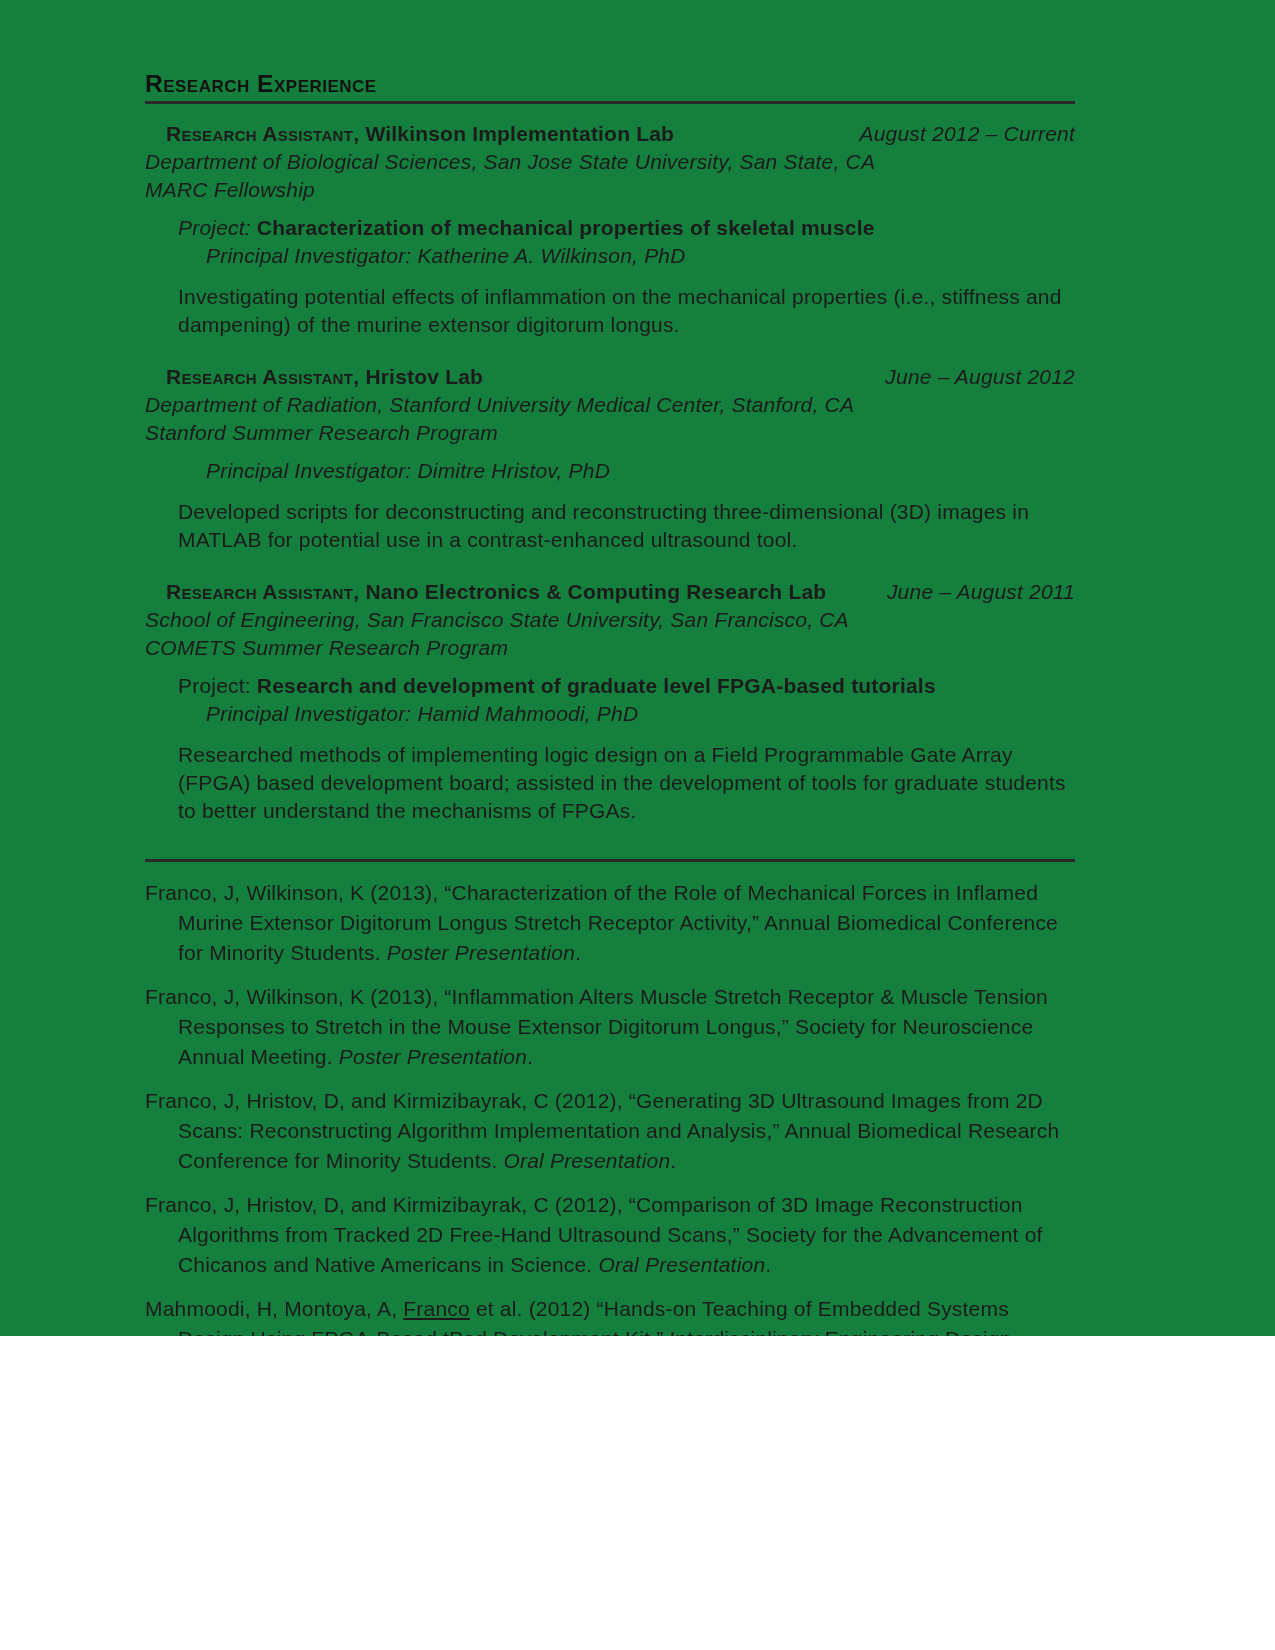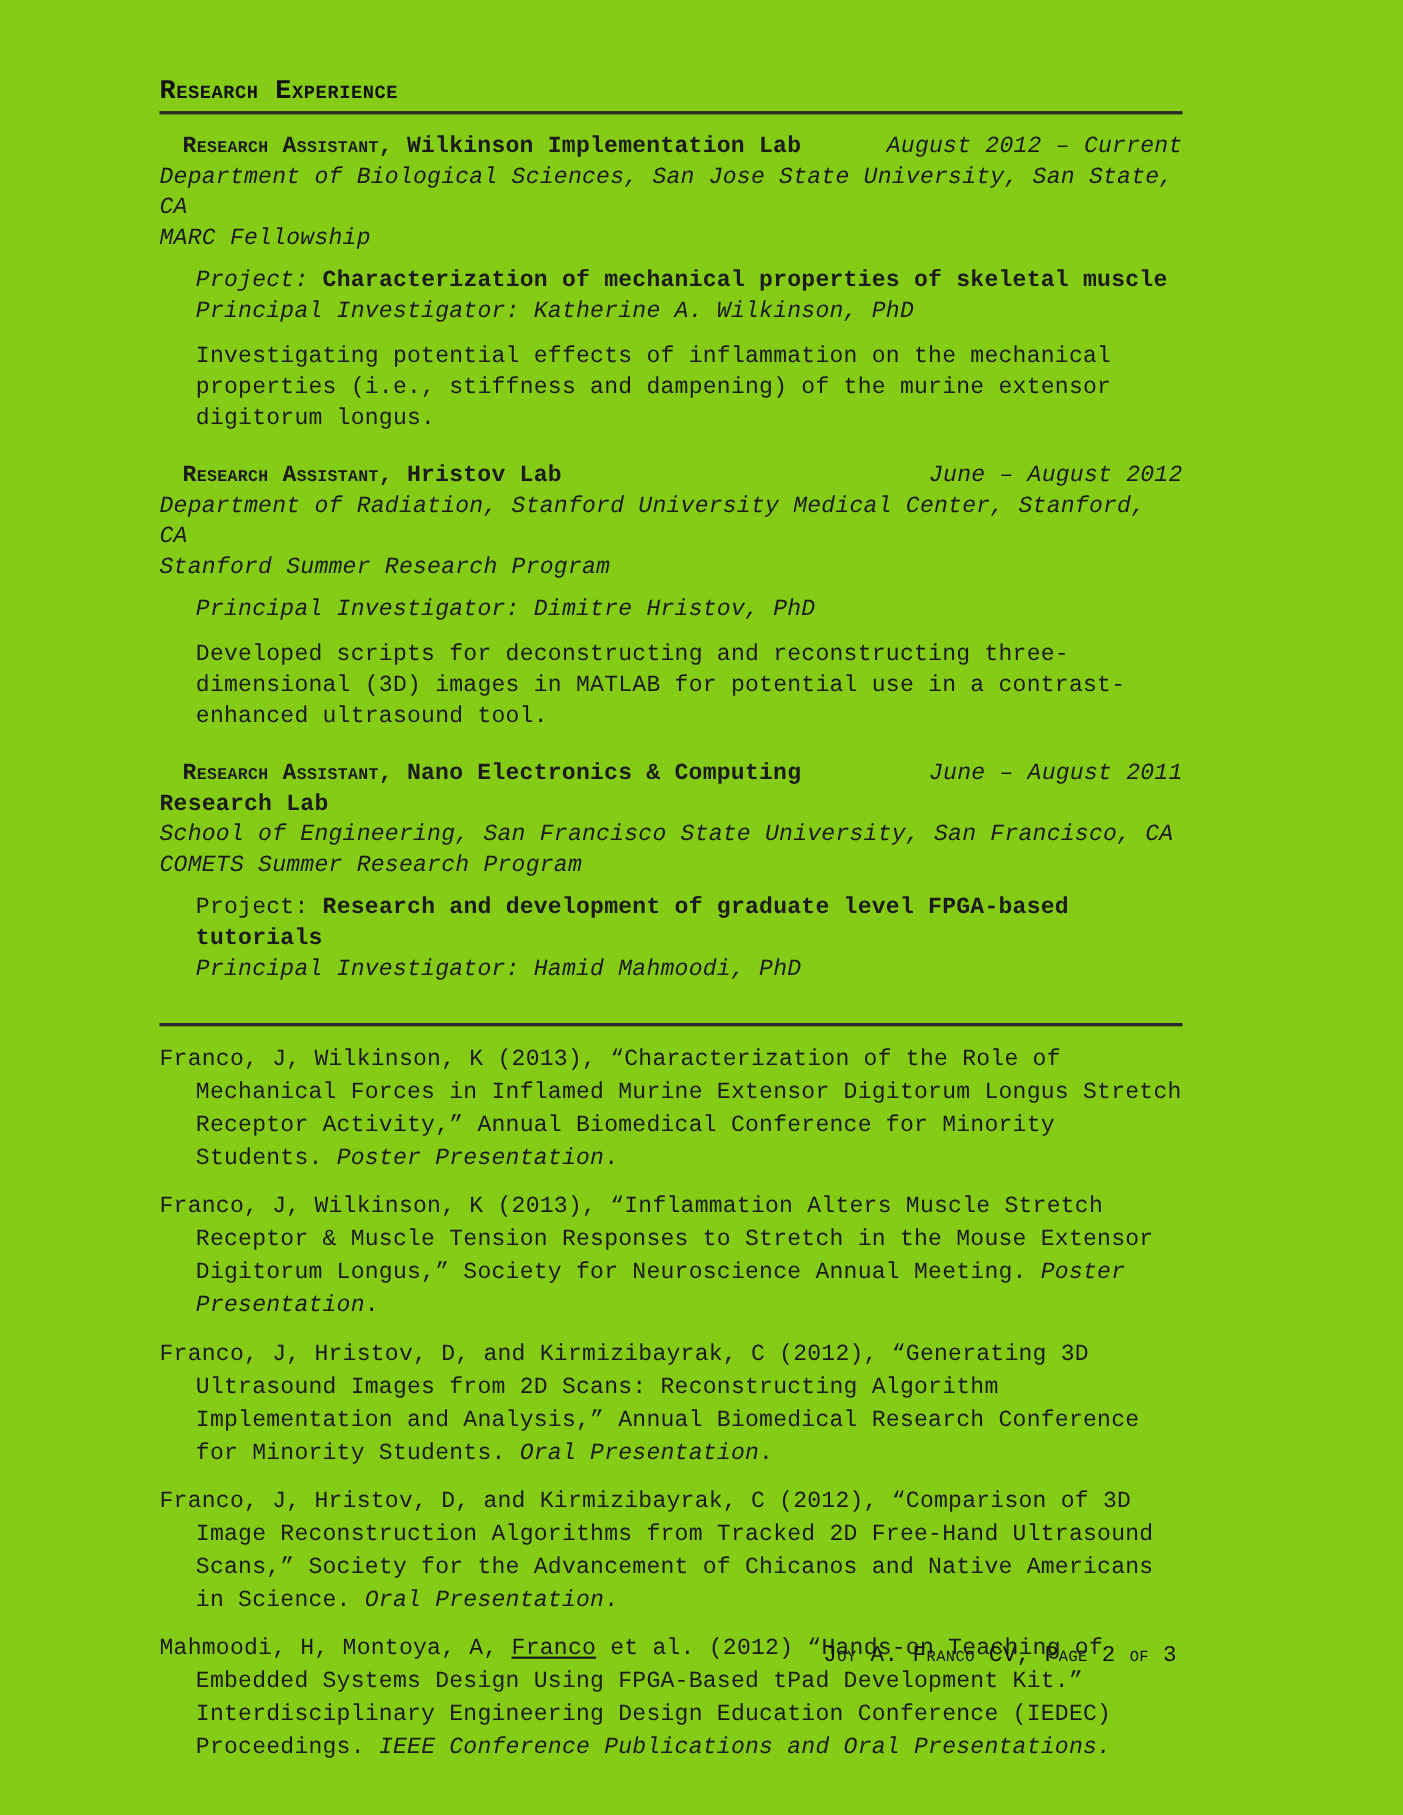--- a/index.html
+++ b/index.html
@@ -1,22 +1,22 @@
 <!DOCTYPE html>
 <html><head>
 <meta charset="utf-8">
 <style>
   html, body { margin: 0; padding: 0; background: #ffffff; }
   .page {
     position: relative;
     width: 1275px;
-    height: 1650px;
+    height: 1336px;
     box-sizing: border-box;
-    background: #84cc16;
-    font-family: Liberation Mono, monospace;
+    background: #15803d;
+    font-family: Liberation Sans, sans-serif;
     color: #1b1b1b;
     font-size: 21px;
     letter-spacing: 0.2px;
     padding: 70px 200px 0 145px;
     overflow: hidden;
   }
   .section-heading {
     font-size: 24.5px;
     font-weight: bold;
     font-variant: small-caps;
@@ -38,21 +38,21 @@
     line-height: 28px;
   }
   .role { font-weight: bold; font-variant: small-caps; letter-spacing: 0.3px; margin-left: 21px; }
   .lab  { font-weight: bold; }
   .dates { font-style: italic; white-space: nowrap; margin-left: 16px; }
   .affiliation, .program { font-style: italic; line-height: 28px; }
   .project-block { margin: 10px 0 0 33px; }
   .project-line { line-height: 28px; }
   .project-label.italic { font-style: italic; }
   .project-title { font-weight: bold; }
-  .pi { font-style: italic; line-height: 28px; }
+  .pi { font-style: italic; line-height: 28px; margin-left: 28px; }
   .description { margin: 13px 0 0 0; line-height: 28px; }
   .presentations { margin-top: 34px; }
   .pub {
     margin: 14px 0 0 0;
     padding-left: 33px;
     text-indent: -33px;
     line-height: 30px;
   }
   .italic { font-style: italic; }
   .underline { text-decoration: underline; }
@@ -120,20 +120,21 @@
         <span class="dates">June – August 2011</span>
       </div>
       <div class="affiliation">School of Engineering, San Francisco State University, San Francisco, CA</div>
       <div class="program">COMETS Summer Research Program</div>
       <div class="project-block">
         <div class="project-line">
           <span class="project-label">Project:</span>
           <span class="project-title">Research and development of graduate level FPGA-based tutorials</span>
         </div>
         <div class="pi">Principal Investigator: Hamid Mahmoodi, PhD</div>
+        <p class="description">Researched methods of implementing logic design on a Field Programmable Gate Array (FPGA) based development board; assisted in the development of tools for graduate students to better understand the mechanisms of FPGAs.</p>
       </div>
     </article>
   </section>
 
   <section class="presentations">
     <hr class="rule">
 
     <p class="pub"><span>Franco, J, Wilkinson, K (2013), “Characterization of the Role of Mechanical Forces in Inflamed Murine Extensor Digitorum Longus Stretch Receptor Activity,” Annual Biomedical Conference for Minority Students. </span><span class="underline"></span><span></span><span class="italic">Poster Presentation</span><span>.</span></p>
 
     <p class="pub"><span>Franco, J, Wilkinson, K (2013), “Inflammation Alters Muscle Stretch Receptor &amp; Muscle Tension Responses to Stretch in the Mouse Extensor Digitorum Longus,” Society for Neuroscience Annual Meeting. </span><span class="underline"></span><span></span><span class="italic">Poster Presentation</span><span>.</span></p>

